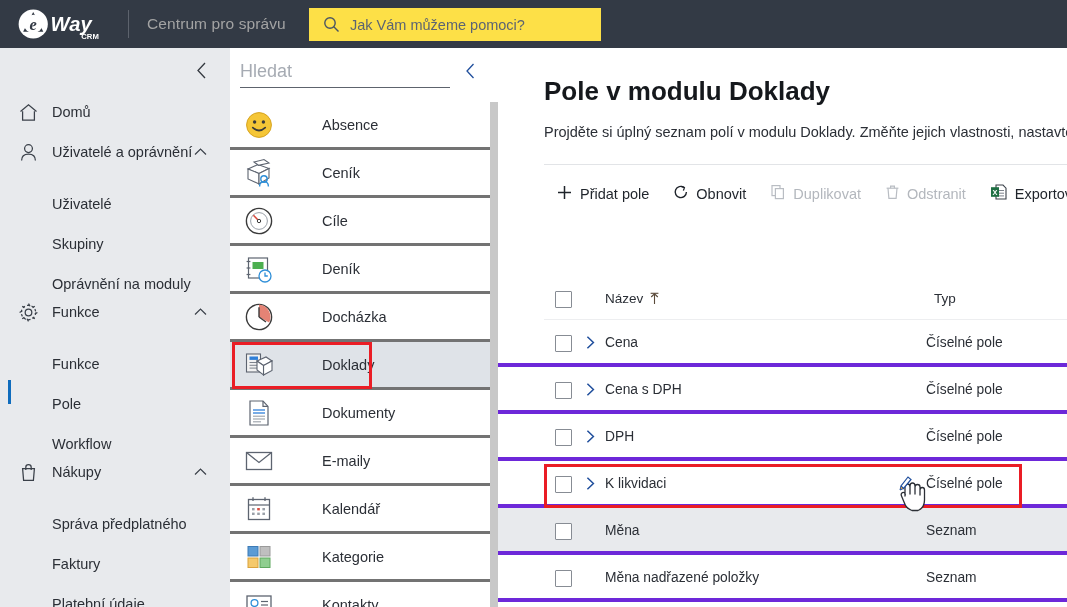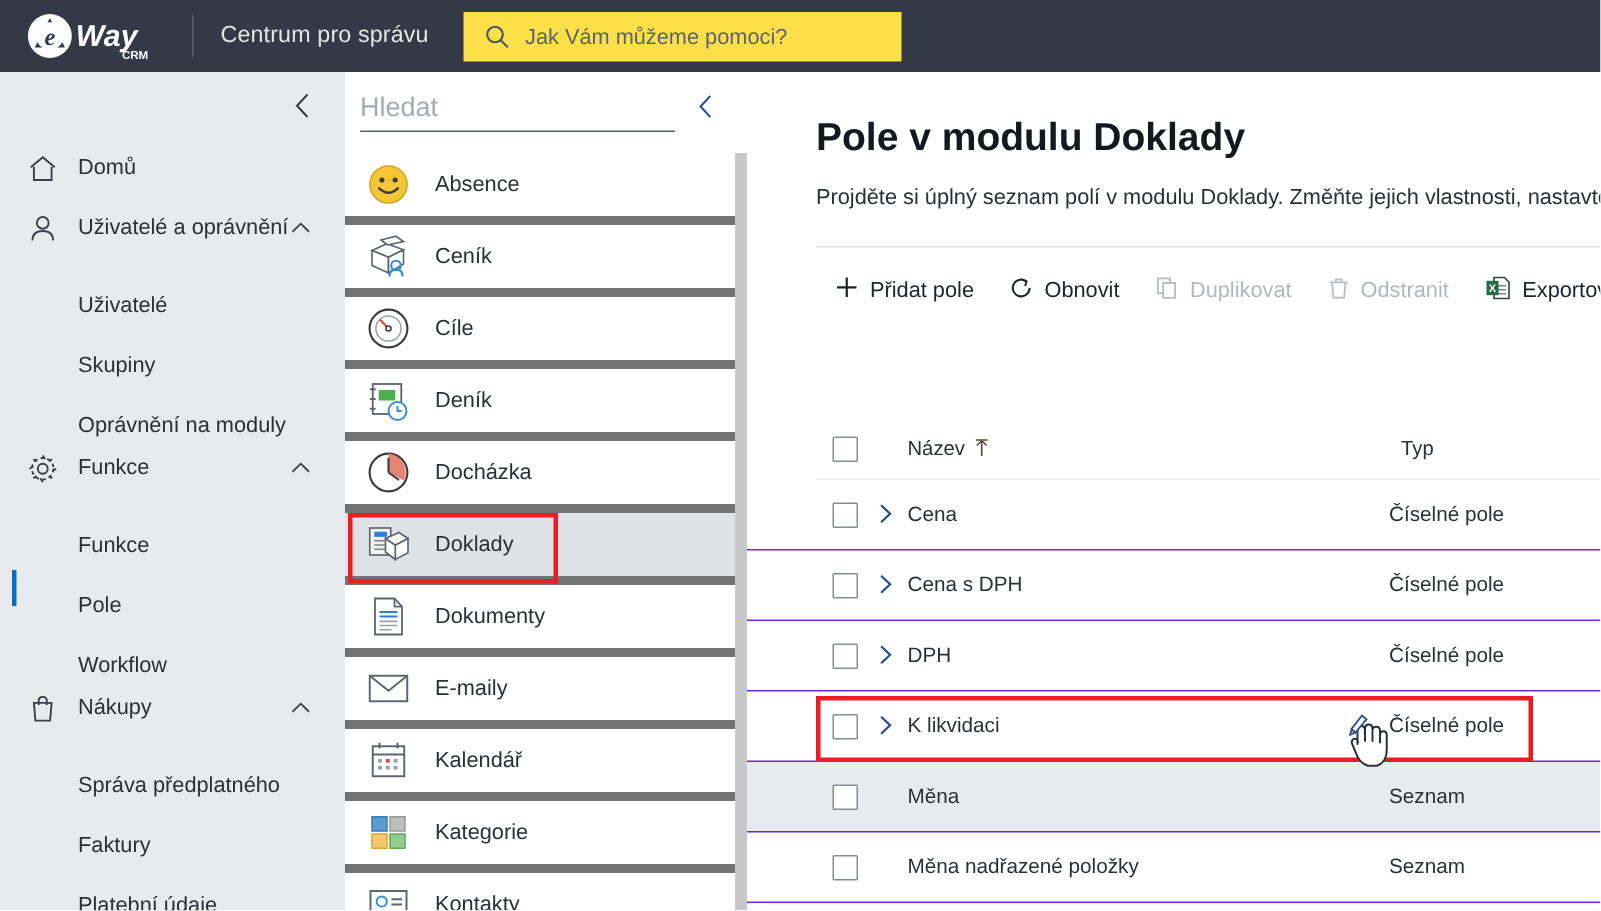--- a/index.html
+++ b/index.html
@@ -21,21 +21,21 @@
   .logo-wrap {
     display: flex; align-items: center;
     margin-left: 14px; width: 100px; height: 40px;
   }
   .logo-svg { display: block; }
   .logo-div {
     width: 1px; height: 28px; background: #5d636d;
     margin: 0 18px 0 14px;
   }
   .admin-title {
-    color: #e5e5e5; font-size: 15.5px; letter-spacing: .1px;
+    color: #a3a3a3; font-size: 15.5px; letter-spacing: .1px;
     white-space: nowrap;
   }
   .searchbox {
     position: absolute; left: 309px; top: 8px;
     width: 292px; height: 33px;
     background: #fde047;
     display: flex; align-items: center;
   }
   .search-ic { margin-left: 14px; display: block; }
   .search-ph {
@@ -111,22 +111,23 @@
   }
   .mod-list {
     position: absolute; top: 54px; left: 0;
     width: 260px; height: 505px;
     overflow: hidden;
   }
   .mod-row {
     position: relative;
     height: 48px; width: 260px;
     display: flex; align-items: center;
-    border-bottom: 6px solid #737373;
+    border-bottom: 3px solid #737373;
     cursor: pointer;
+    gap: 32px;
   }
   .mod-row.sel { background: #dfe3e8; }
   .mod-ic {
     width: 34px; height: 34px; margin-left: 12px;
     display: flex; align-items: center; justify-content: center;
     flex: 0 0 34px;
   }
   .mod-lbl {
     margin-left: 14px; font-size: 14.5px; color: #2b2f36;
     white-space: nowrap;
@@ -188,21 +189,21 @@
   .cb {
     width: 17px; height: 17px;
     border: 1px solid #878c94; background: #fff;
     display: block; border-radius: 1px;
   }
   .rows {
     position: absolute; left: 0; top: 272px; width: 569px;
   }
   .row {
     position: relative; height: 47px; width: 569px;
-    border-bottom: 1px solid #6d28d9;
+    border-bottom: 4px solid #6d28d9;
     cursor: pointer;
   }
   .row.hover { background: #e8eaed; }
   .row-cb { position: absolute; left: 57px; top: 15px; }
   .row-chev { position: absolute; left: 86px; top: 15px; }
   .row-name {
     position: absolute; left: 107px; top: 15px;
     font-size: 13.8px; color: #2b2f36; white-space: nowrap;
   }
   .row-type {

